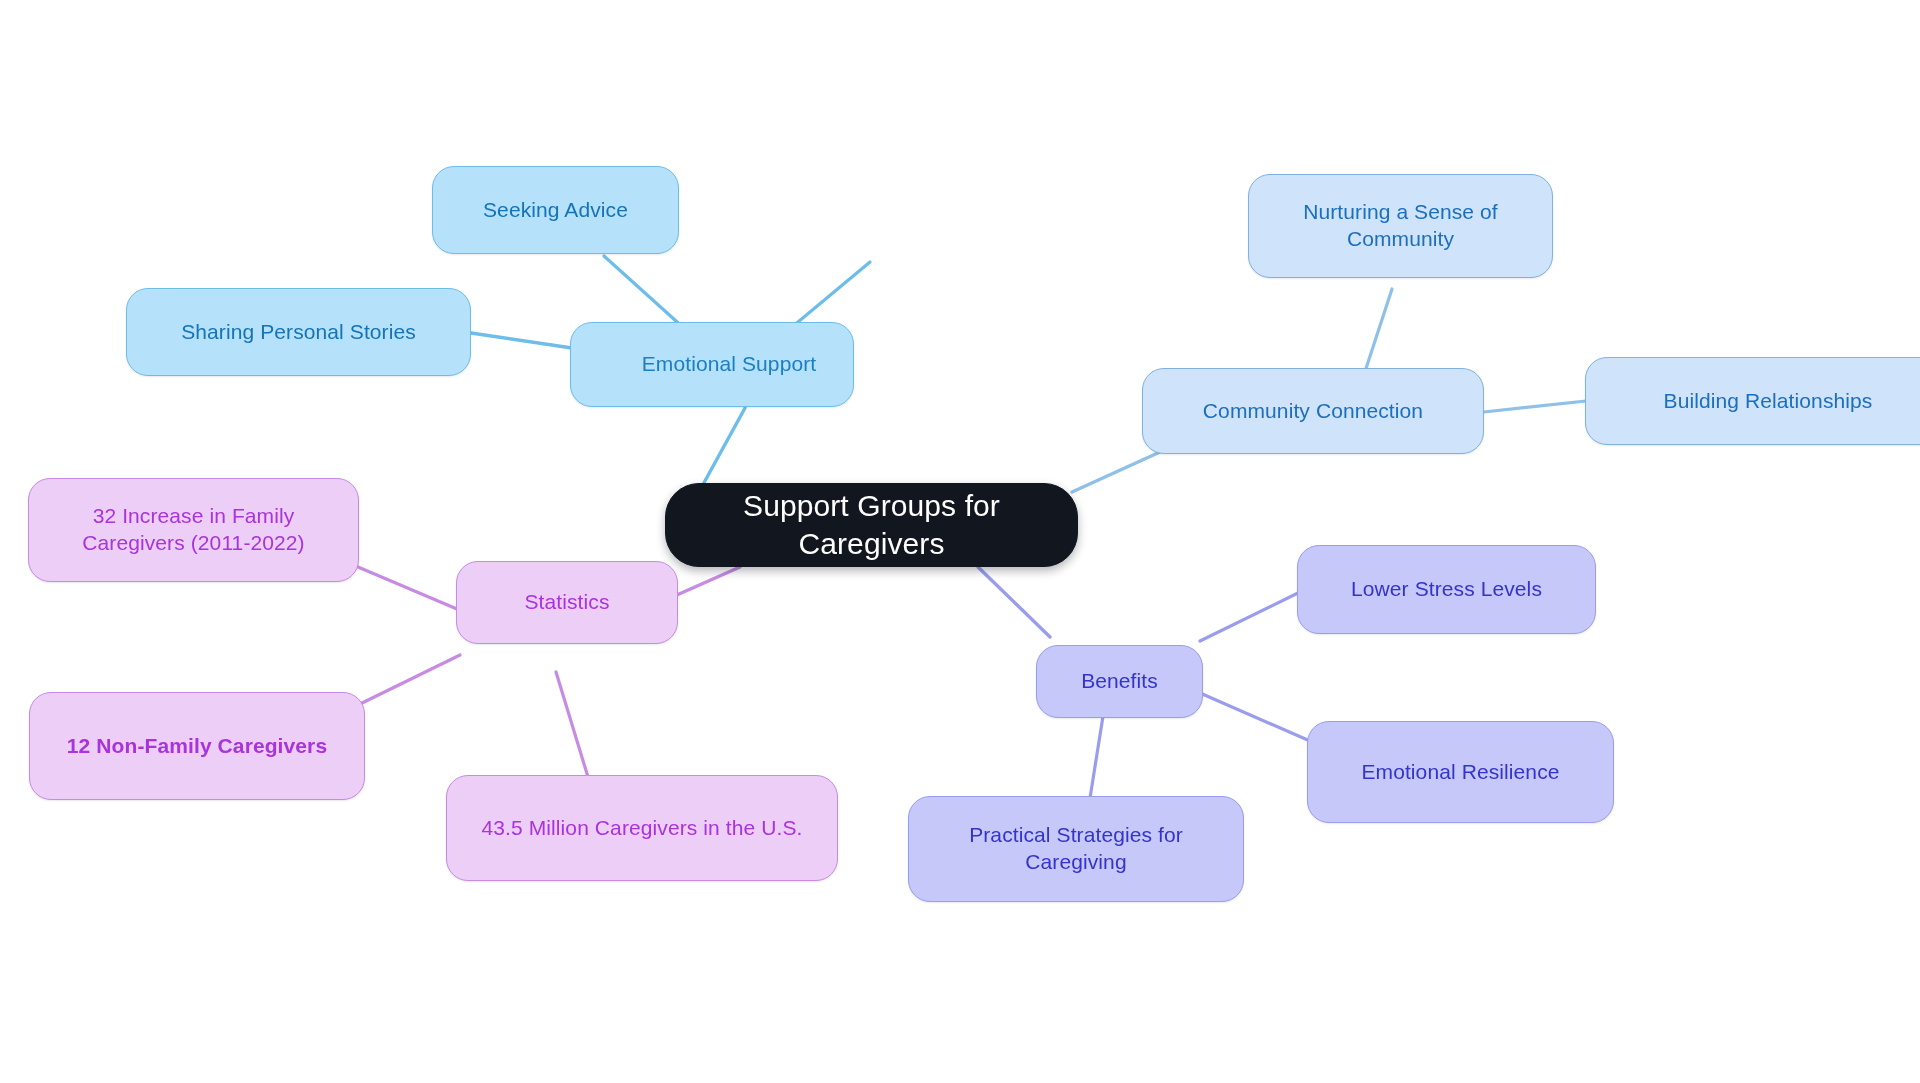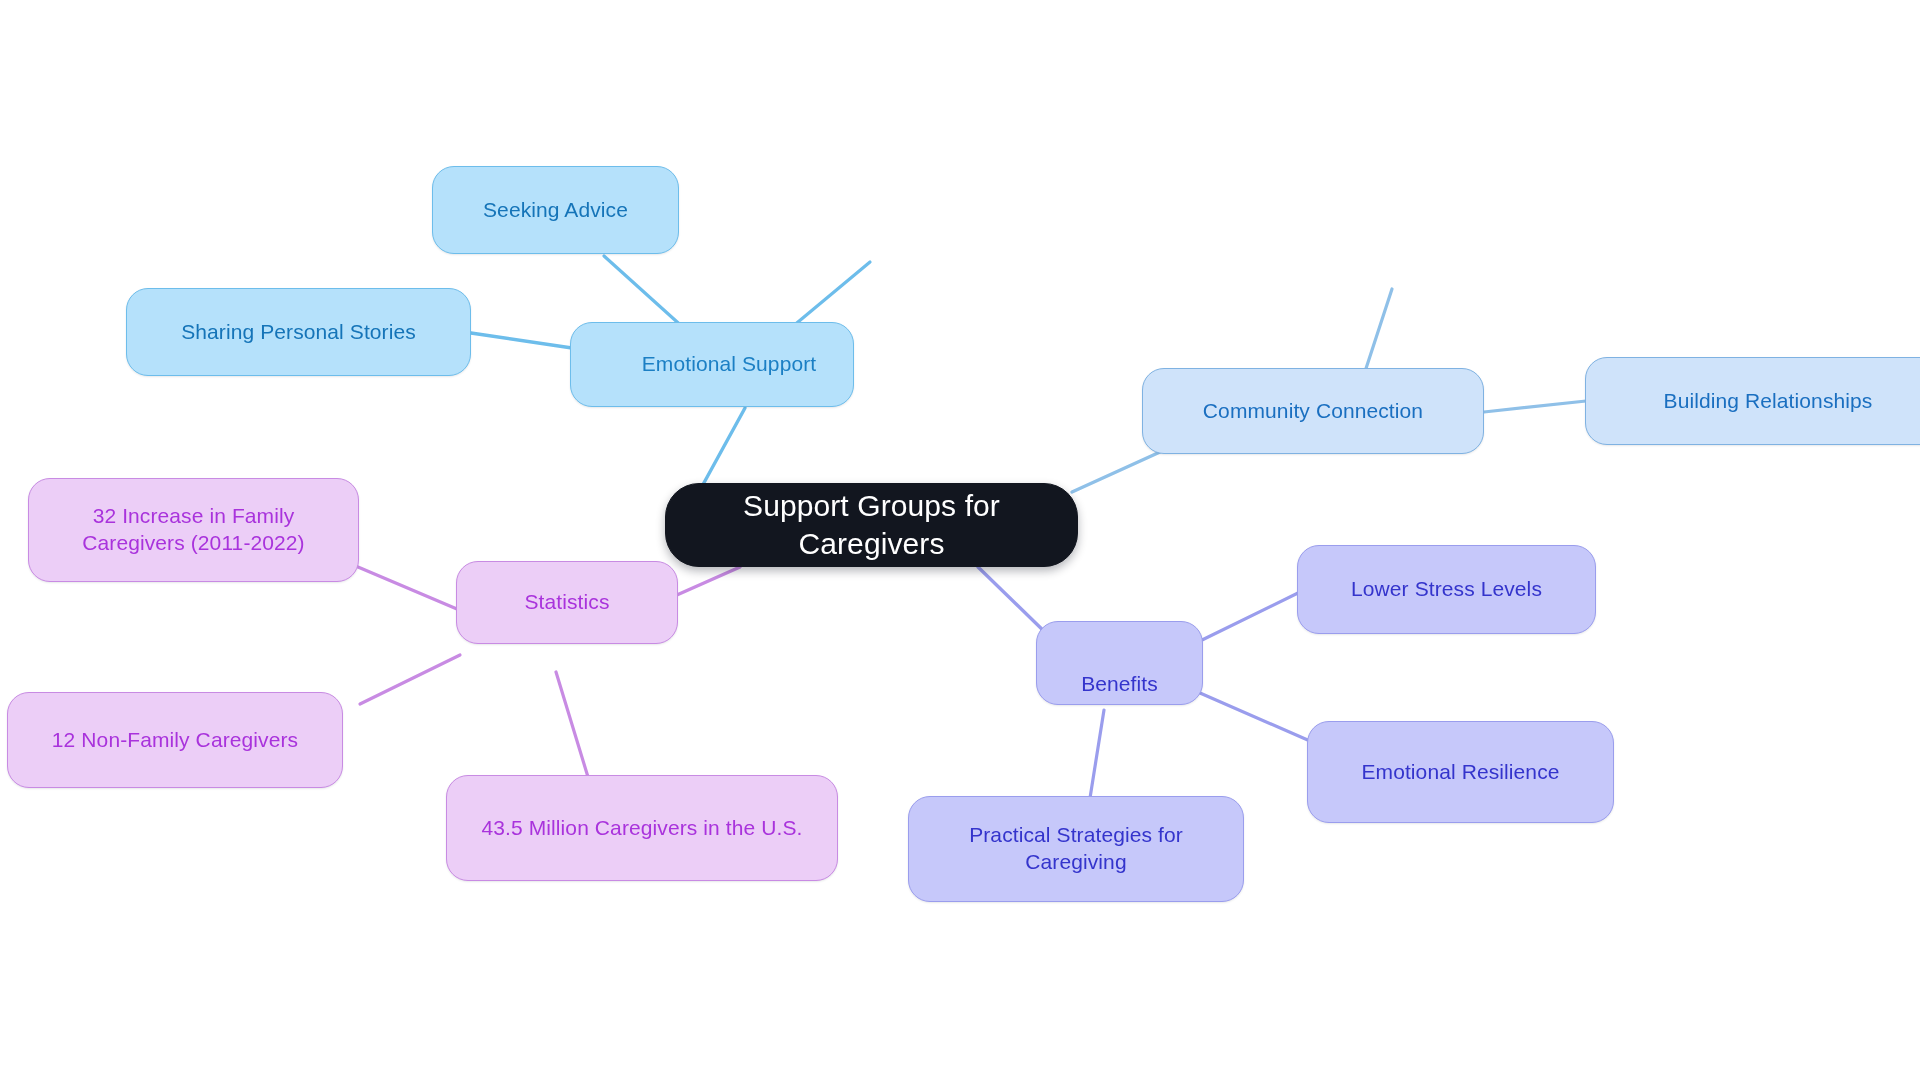--- a/index.html
+++ b/index.html
@@ -140,26 +140,29 @@
 
 
   <div class="node c-sky" style="left:126px; top:288px; width:345px; height:88px;">
     <span>Sharing Personal Stories</span>
   </div>
 
   <div class="node c-pale" style="left:1142px; top:368px; width:342px; height:86px;align-items:center;">
     <span>Community Connection</span>
   </div>
 
+  <div class="node c-pale" style="left:1248px; top:174px; width:305px; height:104px;">
+    <span>Nurturing a Sense of Community</span>
+  </div>
 
   <div class="node c-pale" style="left:1585px; top:357px; width:366px; height:88px;">
     <span>Building Relationships</span>
   </div>
 
-  <div class="node c-peri" style="left:1036px; top:621px; width:167px; height:84px;align-items:flex-end;">
+  <div class="node c-peri" style="left:1036px; top:645px; width:167px; height:73px;">
     <span>Benefits</span>
   </div>
 
   <div class="node c-peri" style="left:1297px; top:545px; width:299px; height:89px;">
     <span>Lower Stress Levels</span>
   </div>
 
   <div class="node c-peri" style="left:1307px; top:721px; width:307px; height:102px;">
     <span>Emotional Resilience</span>
   </div>
@@ -169,21 +172,21 @@
   </div>
 
   <div class="node c-orchid" style="left:456px; top:561px; width:222px; height:83px;">
     <span>Statistics</span>
   </div>
 
   <div class="node c-orchid" style="left:28px; top:478px; width:331px; height:104px;">
     <span>32 Increase in Family Caregivers (2011-2022)</span>
   </div>
 
-  <div class="node c-orchid" style="left:7px; top:692px; width:336px; height:96px;">
+  <div class="node c-orchid" style="left:29px; top:692px; width:336px; height:108px;font-weight:bold;">
     <span>12 Non-Family Caregivers</span>
   </div>
 
   <div class="node c-orchid" style="left:446px; top:775px; width:392px; height:106px;">
     <span>43.5 Million Caregivers in the U.S.</span>
   </div>
 
 </div>
 
 </body></html>

